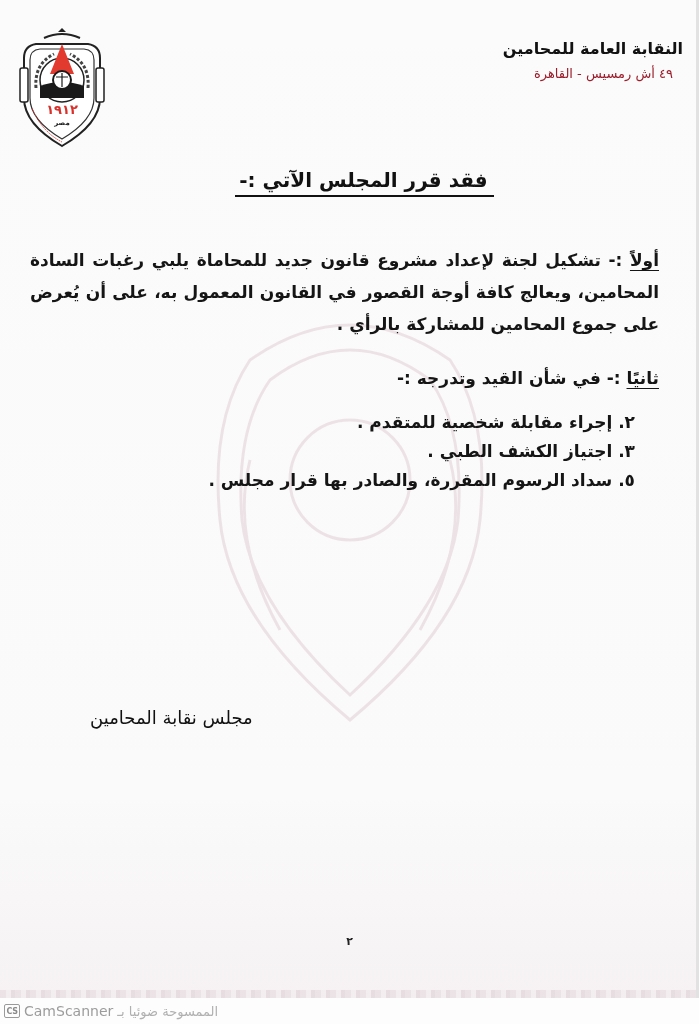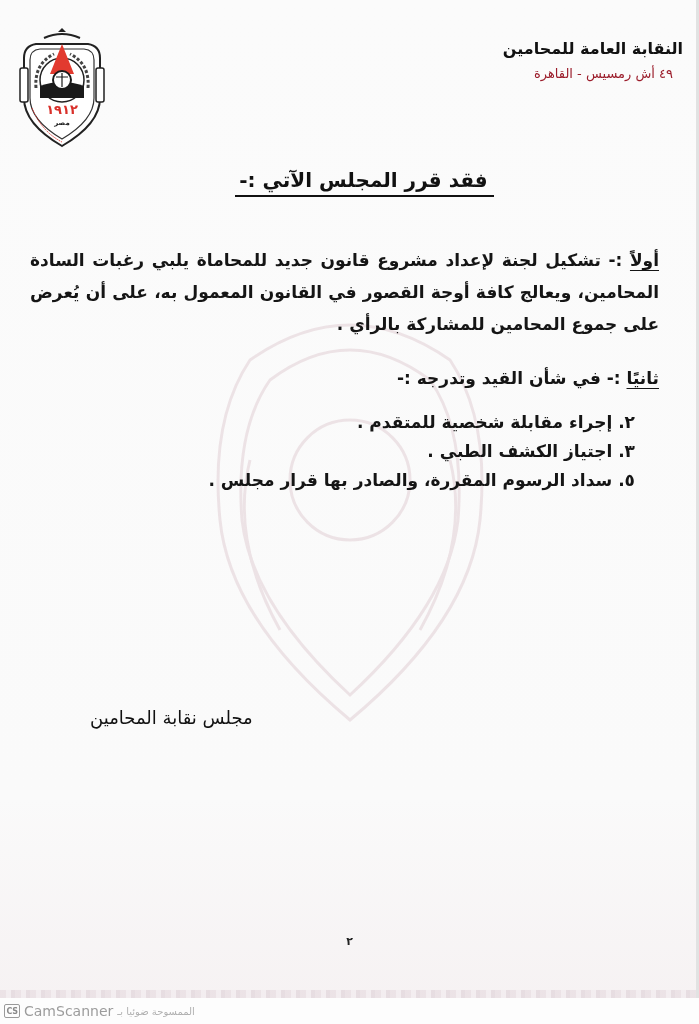--- a/index.html
+++ b/index.html
@@ -166,21 +166,21 @@
       width: 16px; height: 14px;
       border: 1.5px solid #9a9a9a;
       border-radius: 2px;
       font-size: 8px;
       font-weight: bold;
       color: #8a8a8a;
       display: flex; align-items: center; justify-content: center;
       letter-spacing: -0.5px;
     }
     .footer .brand { color: #9c9c9c; font-size: 14px; }
-    .footer .ar { direction: rtl; color: #b0b0b0; font-size: 10px; }
+    .footer .ar { direction: rtl; color: #b0b0b0; font-size: 13px; }
   </style>
 </head>
 <body>
 
 <div class="page">
 
   <svg class="watermark" viewBox="0 0 320 440">
     <g fill="none" stroke="#b07a8a" stroke-width="3">
       <path d="M60 60 Q160 -10 260 60 Q300 120 290 220 Q280 320 160 420 Q40 320 30 220 Q20 120 60 60 Z"></path>
       <path d="M80 80 Q160 20 240 80 Q275 130 268 220 Q258 305 160 395 Q62 305 52 220 Q45 130 80 80 Z"></path>

